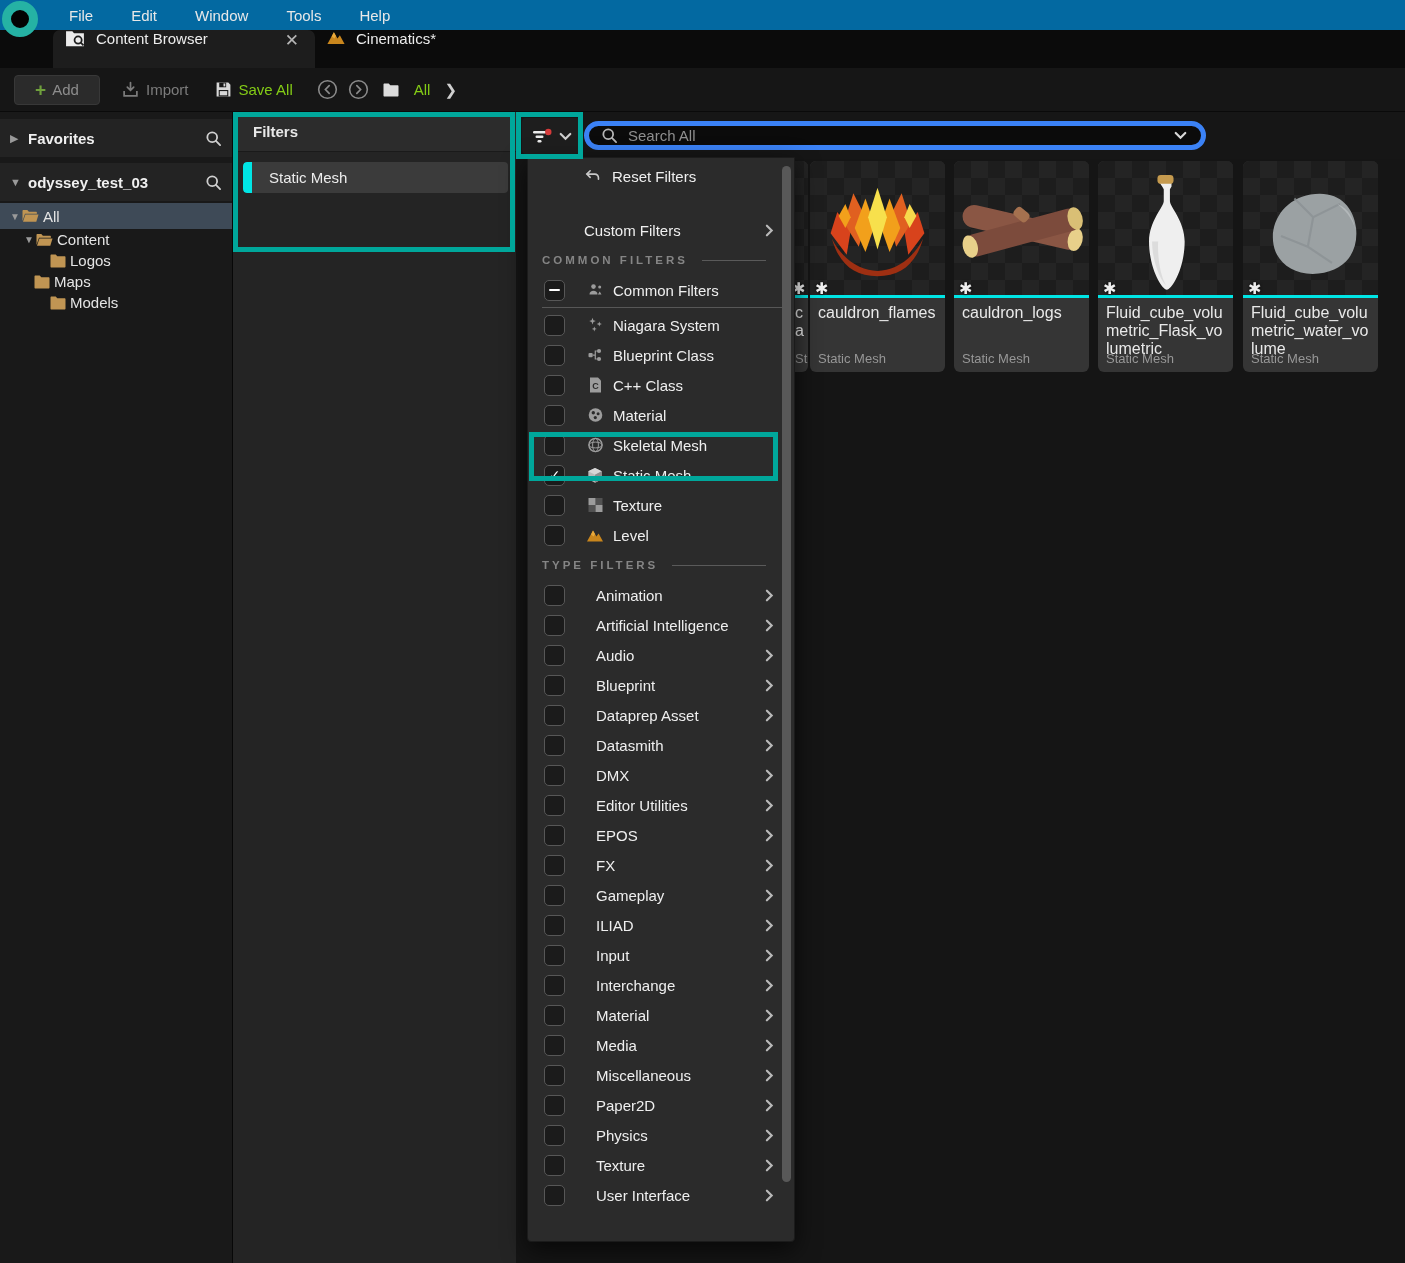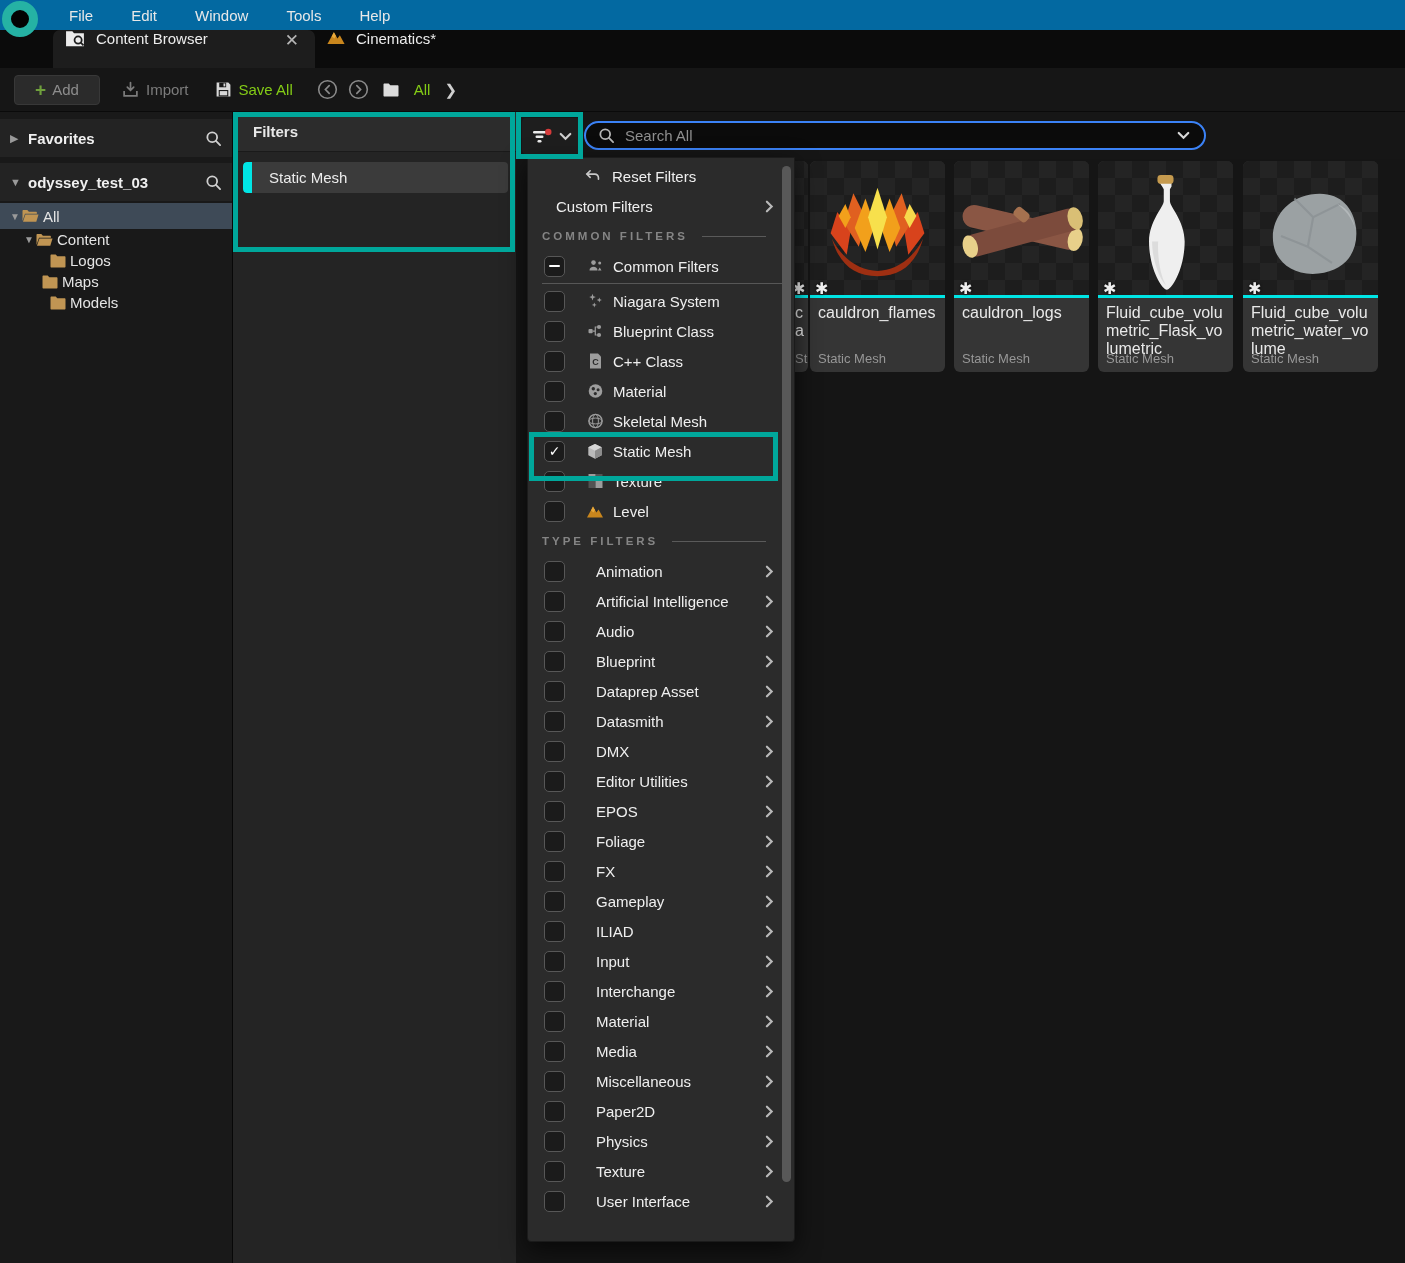--- a/index.html
+++ b/index.html
@@ -58,21 +58,21 @@
   .chip { margin:10px 8px 0 10px; height:31px; background:#3b3b3b; border-radius:4px; position:relative;
           display:flex; align-items:center; color:#ececec; font-size:15px; padding-left:26px; overflow:hidden; }
   .chip-bar { position:absolute; left:0; top:0; bottom:0; width:9px; border-radius:4px 0 0 4px; }
 
   .main { position:absolute; left:516px; top:112px; right:0; bottom:0; background:#151515; }
   .search-row { position:absolute; left:0; top:0; right:0; height:47px; background:#161616; }
   .funnel-btn { position:absolute; left:6px; top:6px; width:58px; height:36px; background:#1e1e1e;
                 border-radius:4px; display:flex; align-items:center; justify-content:center; gap:6px; }
   .funnel-btn .chev { color:#cfcfcf; display:inline-flex; }
   .search-pill { position:absolute; left:68px; top:9px; width:622px; height:29px; background:#0b0b0b;
-                 border:2px solid #3b82f6; border-radius:15px; display:flex; align-items:center; padding:0 12px; }
+                 border:5px solid #3b82f6; border-radius:15px; display:flex; align-items:center; padding:0 12px; }
   .search-pill .mag { color:#b5b5b5; display:inline-flex; margin-right:10px; }
   .search-pill .ph { color:#8f8f8f; font-size:15px; }
   .search-pill .chev { position:absolute; right:14px; color:#d8d8d8; display:inline-flex; }
 
   
   .card { position:absolute; top:49px; width:135px; height:211px; background:#353535; border-radius:6px;
           overflow:hidden; }
   .thumb { position:relative; width:135px; height:134px;
            background-color:#1d1d1d;
            background-image:
@@ -88,21 +88,21 @@
                text-shadow:0 0 3px #000; }
 
   
   .dropdown { position:absolute; left:527px; top:157px; width:268px; height:1085px; background:#2b2b2b;
               border:1px solid #1b1b1b; box-shadow:0 8px 24px rgba(0,0,0,.65); z-index:10; overflow:hidden;
               border-radius:0 0 4px 4px; }
   .dd-row { height:30px; display:flex; align-items:center; color:#efefef; font-size:15px; position:relative; }
   .dd-row .ricon { width:17px; display:inline-flex; justify-content:center; color:#c9c9c9; }
   .dd-reset { padding-left:56px; margin-top:3px; }
   .dd-reset .ricon { margin-right:11px; font-size:17px; }
-  .dd-custom { padding-left:28px; }
+  .dd-custom { padding-left:56px;margin-top:24px; }
   .dd-sub { position:absolute; right:20px; color:#b9b9b9; display:inline-flex; }
   .dd-header { height:30px; display:flex; align-items:center; padding-left:14px; color:#858585;
                font-size:11.5px; font-weight:bold; letter-spacing:3px; }
   .dd-header .hline { flex:1; height:1px; background:#5a5a5a; margin:0 28px 0 14px; }
   .dd-divider { height:1px; background:#575757; margin:2px 12px 2px 14px; }
   .cb { width:21px; height:21px; margin-left:16px; background:#1b1b1b; border:1.5px solid #575757;
         border-radius:5px; display:flex; align-items:center; justify-content:center; flex:none; }
   .cb .mark { color:#fff; font-size:14px; font-weight:bold; line-height:1; }
   .cb .dash { width:11px; height:2.5px; background:#fff; border-radius:1px; }
   .dd-item-icon { width:18px; display:inline-flex; justify-content:center; margin-left:21px; color:#9c9c9c; }
@@ -250,21 +250,21 @@
         </div>
         <div class="tree-row" style="padding-left: 36px;">
           <span class="caret"></span>
           <span class="ficon">
             <svg width="16" height="14" viewBox="0 0 16 14">
               <path d="M.5 1.5c0-.6.4-1 1-1h4.2L7.3 2.3h7.2c.6 0 1 .4 1 1v9.2c0 .6-.4 1-1 1h-13c-.6 0-1-.4-1-1z" fill="currentColor"></path>
             </svg>
           </span>
           <span>Logos</span>
         </div>
-        <div class="tree-row" style="padding-left: 28px;">
+        <div class="tree-row" style="padding-left: 20px;">
           <span class="caret"></span>
           <span class="ficon">
             <svg width="16" height="14" viewBox="0 0 16 14">
               <path d="M.5 1.5c0-.6.4-1 1-1h4.2L7.3 2.3h7.2c.6 0 1 .4 1 1v9.2c0 .6-.4 1-1 1h-13c-.6 0-1-.4-1-1z" fill="currentColor"></path>
             </svg>
           </span>
           <span>Maps</span>
         </div>
         <div class="tree-row" style="padding-left: 36px;">
           <span class="caret"></span>
@@ -618,29 +618,20 @@
           <span class="cb"></span>
           <span class="dd-label-type">EPOS</span>
           <span class="dd-sub">
             <svg width="9" height="13" viewBox="0 0 8 12">
               <path d="M1.6 1.6L6 6l-4.4 4.4" fill="none" stroke="currentColor" stroke-width="2" stroke-linecap="round"></path>
             </svg>
           </span>
         </div>
         <div class="dd-row">
           <span class="cb"></span>
-          <span class="dd-label-type">Foliage</span>
-          <span class="dd-sub">
-            <svg width="9" height="13" viewBox="0 0 8 12">
-              <path d="M1.6 1.6L6 6l-4.4 4.4" fill="none" stroke="currentColor" stroke-width="2" stroke-linecap="round"></path>
-            </svg>
-          </span>
-        </div>
-        <div class="dd-row">
-          <span class="cb"></span>
           <span class="dd-label-type">FX</span>
           <span class="dd-sub">
             <svg width="9" height="13" viewBox="0 0 8 12">
               <path d="M1.6 1.6L6 6l-4.4 4.4" fill="none" stroke="currentColor" stroke-width="2" stroke-linecap="round"></path>
             </svg>
           </span>
         </div>
         <div class="dd-row">
           <span class="cb"></span>
           <span class="dd-label-type">Gameplay</span>

